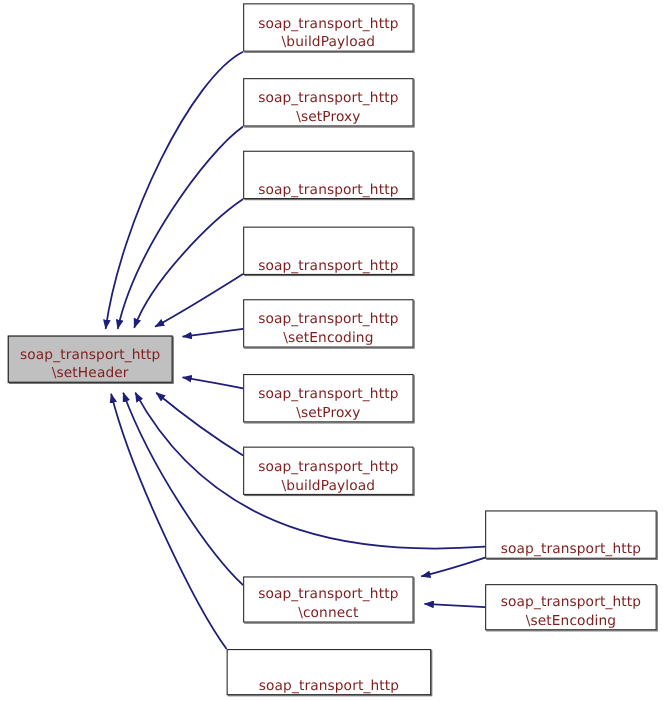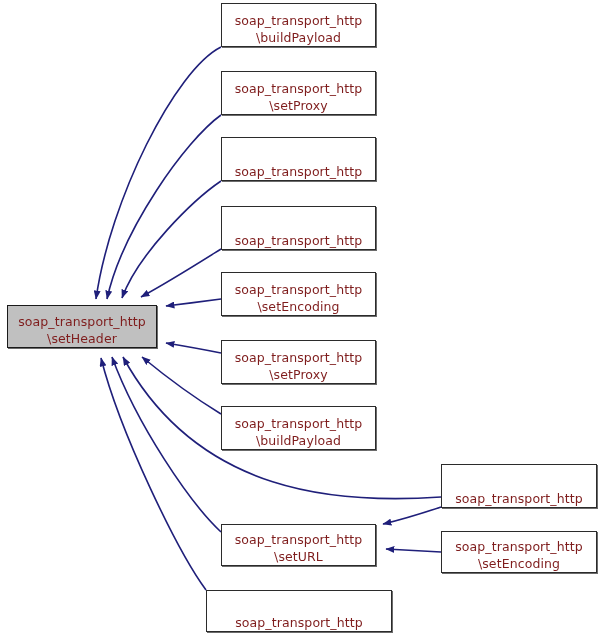--- a/index.html
+++ b/index.html
@@ -103,21 +103,21 @@
       </div>
       <div class="gnode" style="left: 221px; top: 406px; width: 155px; height: 44px;">
         <span class="ln">soap_transport_http</span>
         <span class="ln">\buildPayload</span>
       </div>
       <div class="gnode" style="left: 441px; top: 464px; width: 156px; height: 44px;">
         <span class="ln">soap_transport_http</span>
       </div>
       <div class="gnode" style="left: 221px; top: 524px; width: 155px; height: 42px;">
         <span class="ln">soap_transport_http</span>
-        <span class="ln">\setURL</span>
+        <span class="ln">\connect</span>
       </div>
       <div class="gnode" style="left: 441px; top: 531px; width: 156px; height: 42px;">
         <span class="ln">soap_transport_http</span>
         <span class="ln">\setEncoding</span>
       </div>
       <div class="gnode" style="left: 206px; top: 590px; width: 186px; height: 42px;">
         <span class="ln">soap_transport_http</span>
       </div>
     </div>
 </div>

